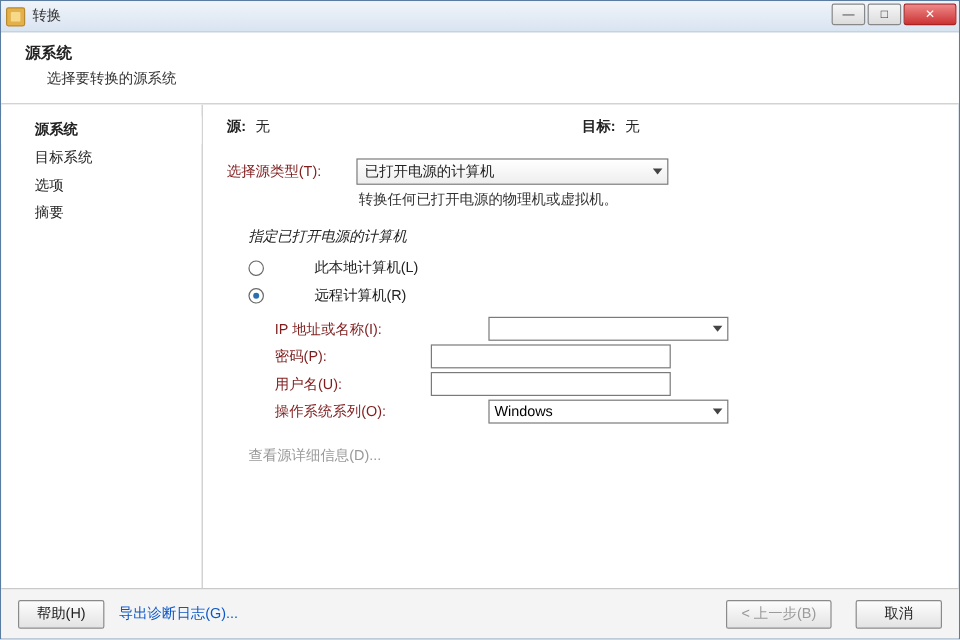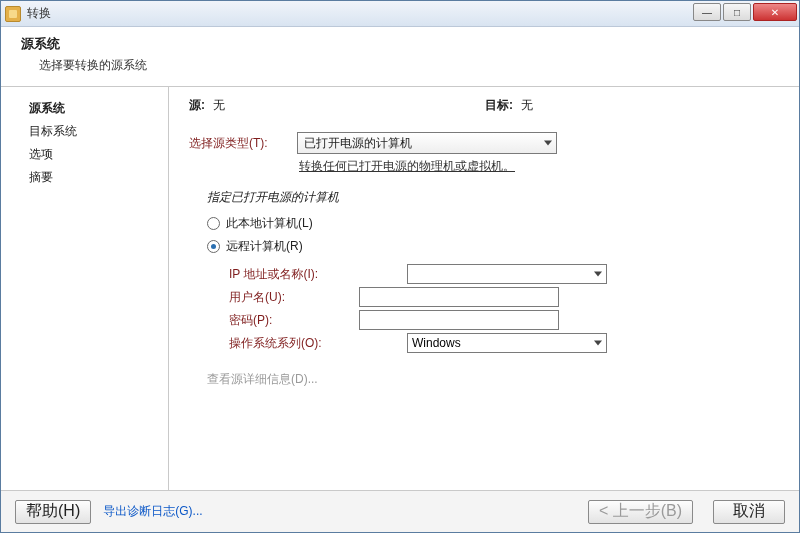--- a/index.html
+++ b/index.html
@@ -136,35 +136,35 @@
   width: 0; height: 0;
   border-left: 4px solid transparent;
   border-right: 4px solid transparent;
   border-top: 5px solid #444;
 }
 .hint {
   margin-left: 110px;
   color: #333;
   margin-top: 4px;
   margin-bottom: 14px;
-  text-decoration: underline;
 }
 .group-title {
   margin: 8px 0 6px 18px;
   color: #222;
   font-style: italic;
 }
 .radio-block {
   margin-left: 18px;
 }
 .radio-row {
   display: flex;
   align-items: center;
   padding: 3px 0;
   color: #222;
+  gap: 36px;
 }
 .radio {
   width: 13px; height: 13px;
   border: 1px solid #6a6a6a;
   border-radius: 50%;
   margin-right: 6px;
   position: relative;
   background: #fff;
 }
 .radio.checked::after {
@@ -222,21 +222,21 @@
 }
 .btn {
   min-width: 72px;
   height: 24px;
   border: 1px solid #8a8a8a;
   background: linear-gradient(to bottom, #fdfdfd, #e3e3e3);
   display: inline-flex;
   align-items: center;
   justify-content: center;
   padding: 0 10px;
-  font-size: 16px;
+  font-size: 12px;
   color: #222;
   cursor: pointer;
   border-radius: 2px;
   text-align: right;
 }
 .btn.disabled { color: #9a9a9a; cursor: default; }
 .link {
   color: #0b57c7;
   margin-left: 12px;
   cursor: pointer;
@@ -312,26 +312,26 @@
 
       <div class="indent-form">
         <div class="field-row">
           <span class="flabel">IP 地址或名称(I):</span>
           <div class="combo">
             <span></span>
             <span class="arrow"></span>
           </div>
         </div>
         <div class="field-row">
+          <span class="flabel">密码(P):</span>
+          <input class="text-input" type="password" value="" style="">
+        </div>
+        <div class="field-row">
           <span class="flabel">用户名(U):</span>
           <input class="text-input" type="text" value="" style="">
-        </div>
-        <div class="field-row">
-          <span class="flabel">密码(P):</span>
-          <input class="text-input" type="password" value="" style="">
         </div>
         <div class="field-row">
           <span class="flabel">操作系统系列(O):</span>
           <div class="combo">
             <span>Windows</span>
             <span class="arrow"></span>
           </div>
         </div>
       </div>
 

